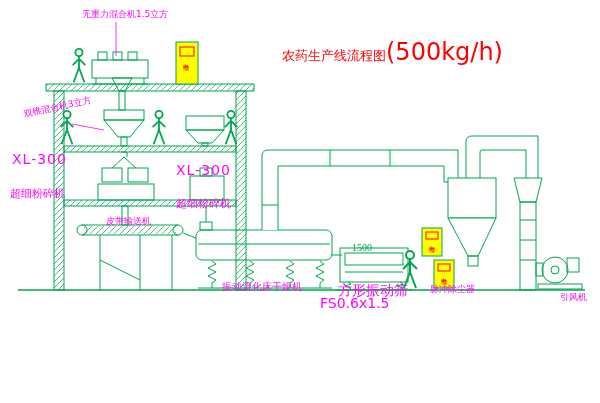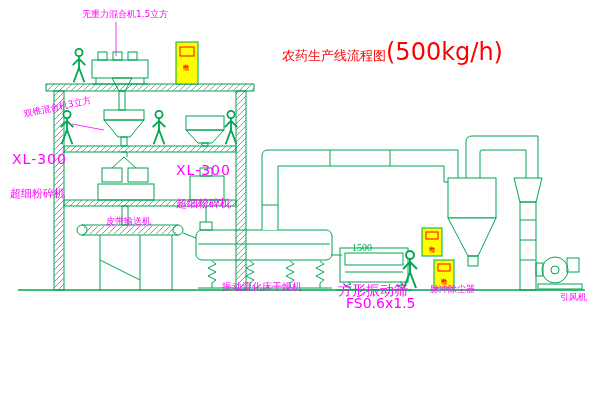--- a/index.html
+++ b/index.html
@@ -186,21 +186,21 @@
 
   <div class="lbl" style="left:82px;top:10px;font-size:9px;text-align:right;">无重力混合机1.5立方</div>
   <div class="lbl" style="left:24px;top:110px;font-size:9px;transform:rotate(-12deg);transform-origin:left center;">双锥混合机3立方</div>
   <div class="lbl" style="left:12px;top:152px;font-size:14px;letter-spacing:1px;">XL-300</div>
   <div class="lbl" style="left:10px;top:188px;font-size:11px;">超细粉碎机</div>
   <div class="lbl" style="left:176px;top:163px;font-size:14px;letter-spacing:1px;">XL-300</div>
   <div class="lbl" style="left:176px;top:198px;font-size:11px;">超细粉碎机</div>
   <div class="lbl" style="left:106px;top:217px;font-size:9px;">皮带输送机</div>
   <div class="lbl" style="left:222px;top:282px;font-size:10px;">振动流化床干燥机</div>
   <div class="lbl" style="left:338px;top:283px;font-size:14px;text-align:right;">方形振动筛</div>
-  <div class="lbl" style="left:346px;top:296px;font-size:14px;">FS0.6x1.5</div>
+  <div class="lbl" style="left:320px;top:296px;font-size:14px;">FS0.6x1.5</div>
   <div class="lbl" style="left:412px;top:285px;font-size:9px;margin-left:18px;">脉冲除尘器</div>
   <div class="lbl" style="left:536px;top:293px;font-size:9px;margin-left:24px;">引风机</div>
 
   <div class="dim-txt" style="left:352px;top:243px;">1500</div>
 
   <div class="cab-txt" style="left:183px;top:59px;">电控</div>
   <div class="cab-txt" style="left:429px;top:241px;">电控</div>
   <div class="cab-txt" style="left:441px;top:273px;">电控</div>
 
 </div>

